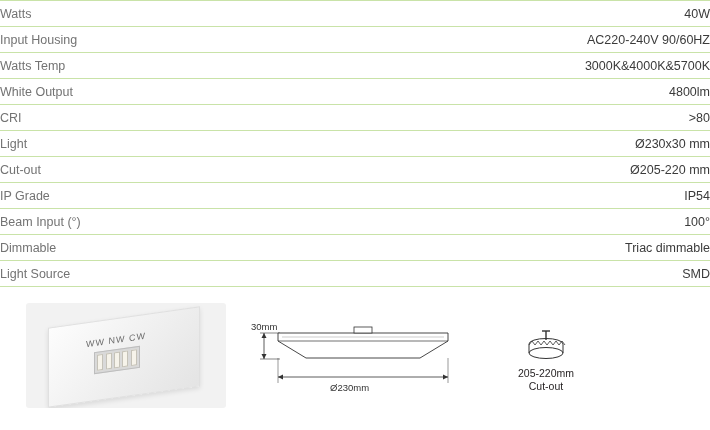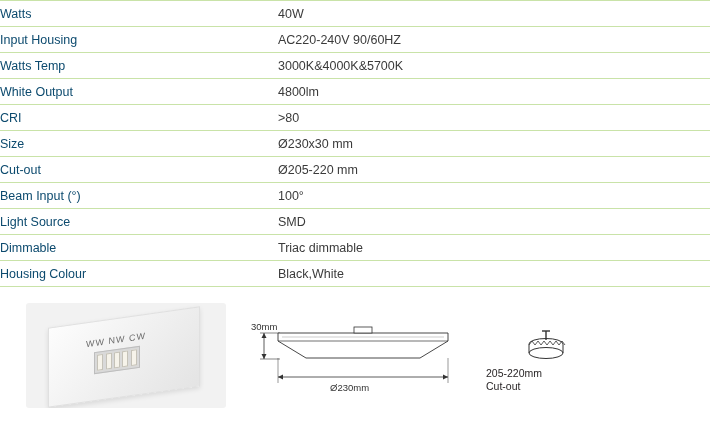--- a/index.html
+++ b/index.html
@@ -32,25 +32,25 @@
     vertical-align: middle;
     line-height: 14px;
   }
   .spec-table tr:first-child td {
     border-top: 1px solid #c9e3a8;
   }
   .cell-label {
     width: 278px;
     padding-left: 36px;
     text-align: left;
-    color: #0c4a6e;
+    color: #737373;
   }
   .cell-value {
     width: 432px;
-    text-align: left;
+    text-align: right;
     padding-right: 120px;
     color: #3b3b3b;
   }
 
   
   .bottom-band {
     position: relative;
     width: 710px;
     height: 110px;
     margin-top: 16px;
@@ -126,21 +126,21 @@
     fill: #333;
     font-family: "Liberation Sans", sans-serif;
   }
 
   
   .cutout {
     position: absolute;
     left: 486px;
     top: 26px;
     width: 120px;
-    text-align: left;
+    text-align: center;
   }
   .cutout-caption {
     font-size: 10.5px;
     line-height: 13px;
     color: #231f20;
     margin-top: 4px;
   }
 </style>
 </head>
 <body>
@@ -161,42 +161,42 @@
     </tr>
     <tr>
       <td class="cell-label">White Output</td>
       <td class="cell-value">4800lm</td>
     </tr>
     <tr>
       <td class="cell-label">CRI</td>
       <td class="cell-value">&gt;80</td>
     </tr>
     <tr>
-      <td class="cell-label">Size</td>
+      <td class="cell-label">Light</td>
       <td class="cell-value">Ø230x30 mm</td>
     </tr>
     <tr>
       <td class="cell-label">Cut-out</td>
       <td class="cell-value">Ø205-220 mm</td>
     </tr>
     <tr>
+      <td class="cell-label">IP Grade</td>
+      <td class="cell-value">IP54</td>
+    </tr>
+    <tr>
       <td class="cell-label">Beam Input (°)</td>
       <td class="cell-value">100°</td>
     </tr>
     <tr>
+      <td class="cell-label">Dimmable</td>
+      <td class="cell-value">Triac dimmable</td>
+    </tr>
+    <tr>
       <td class="cell-label">Light Source</td>
       <td class="cell-value">SMD</td>
-    </tr>
-    <tr>
-      <td class="cell-label">Dimmable</td>
-      <td class="cell-value">Triac dimmable</td>
-    </tr>
-    <tr>
-      <td class="cell-label">Housing Colour</td>
-      <td class="cell-value">Black,White</td>
     </tr>
   </tbody>
 </table>
 
 <div class="bottom-band">
 
   <div class="photo-box">
     <div class="photo-panel"></div>
     <div class="photo-label">WW NW CW</div>
     <div class="photo-chip">

